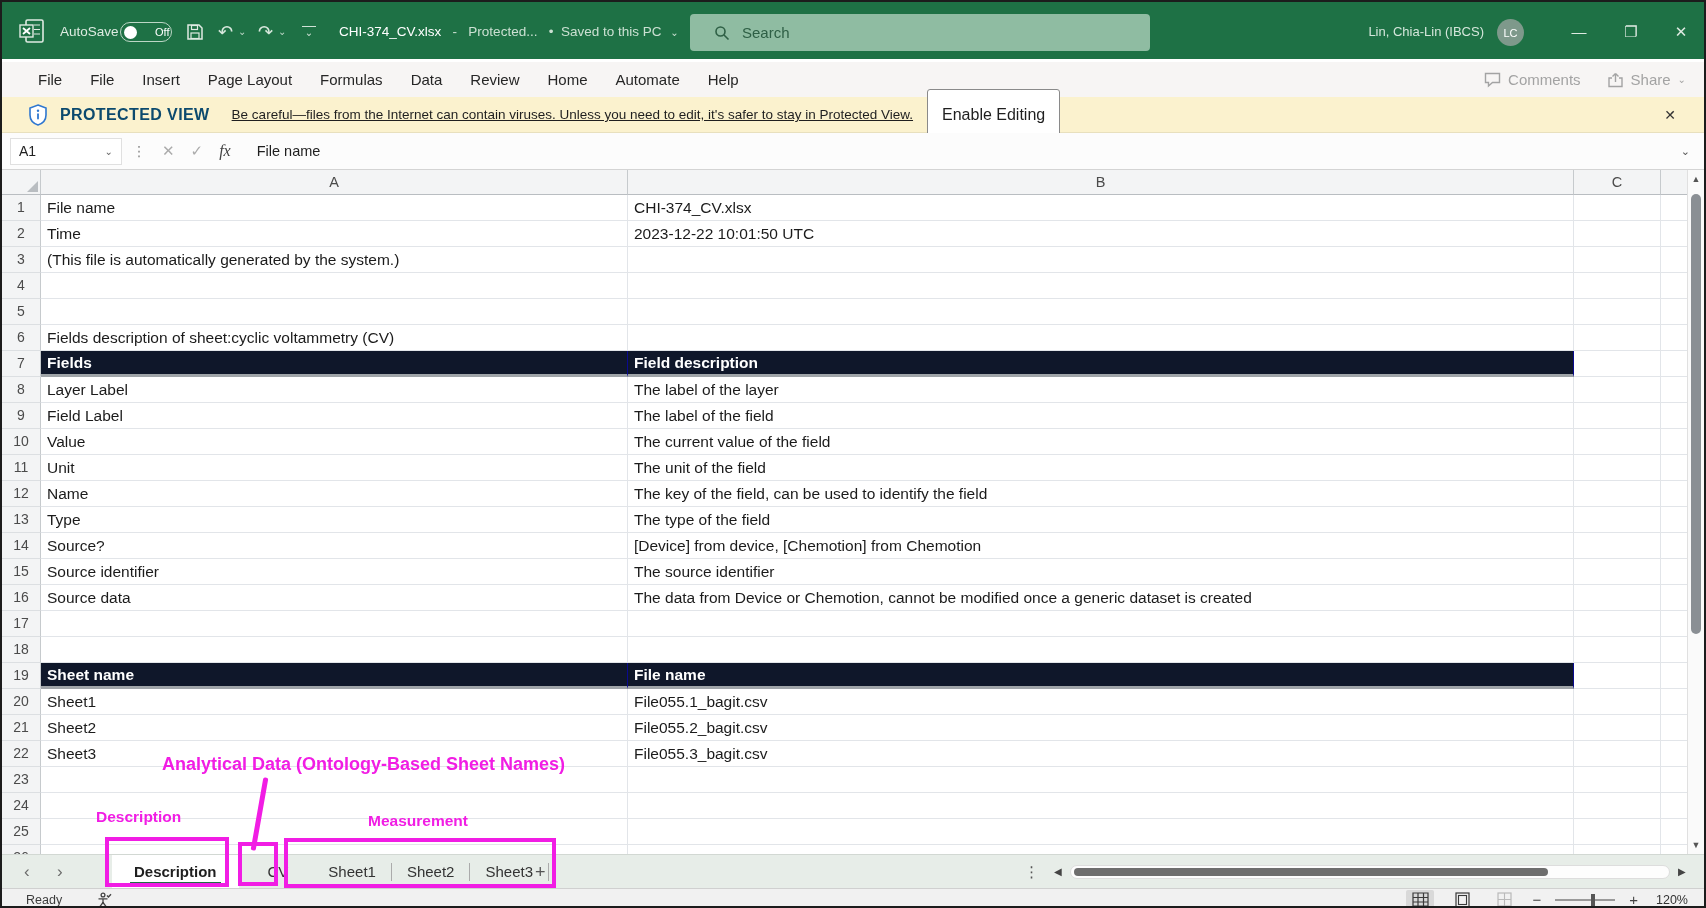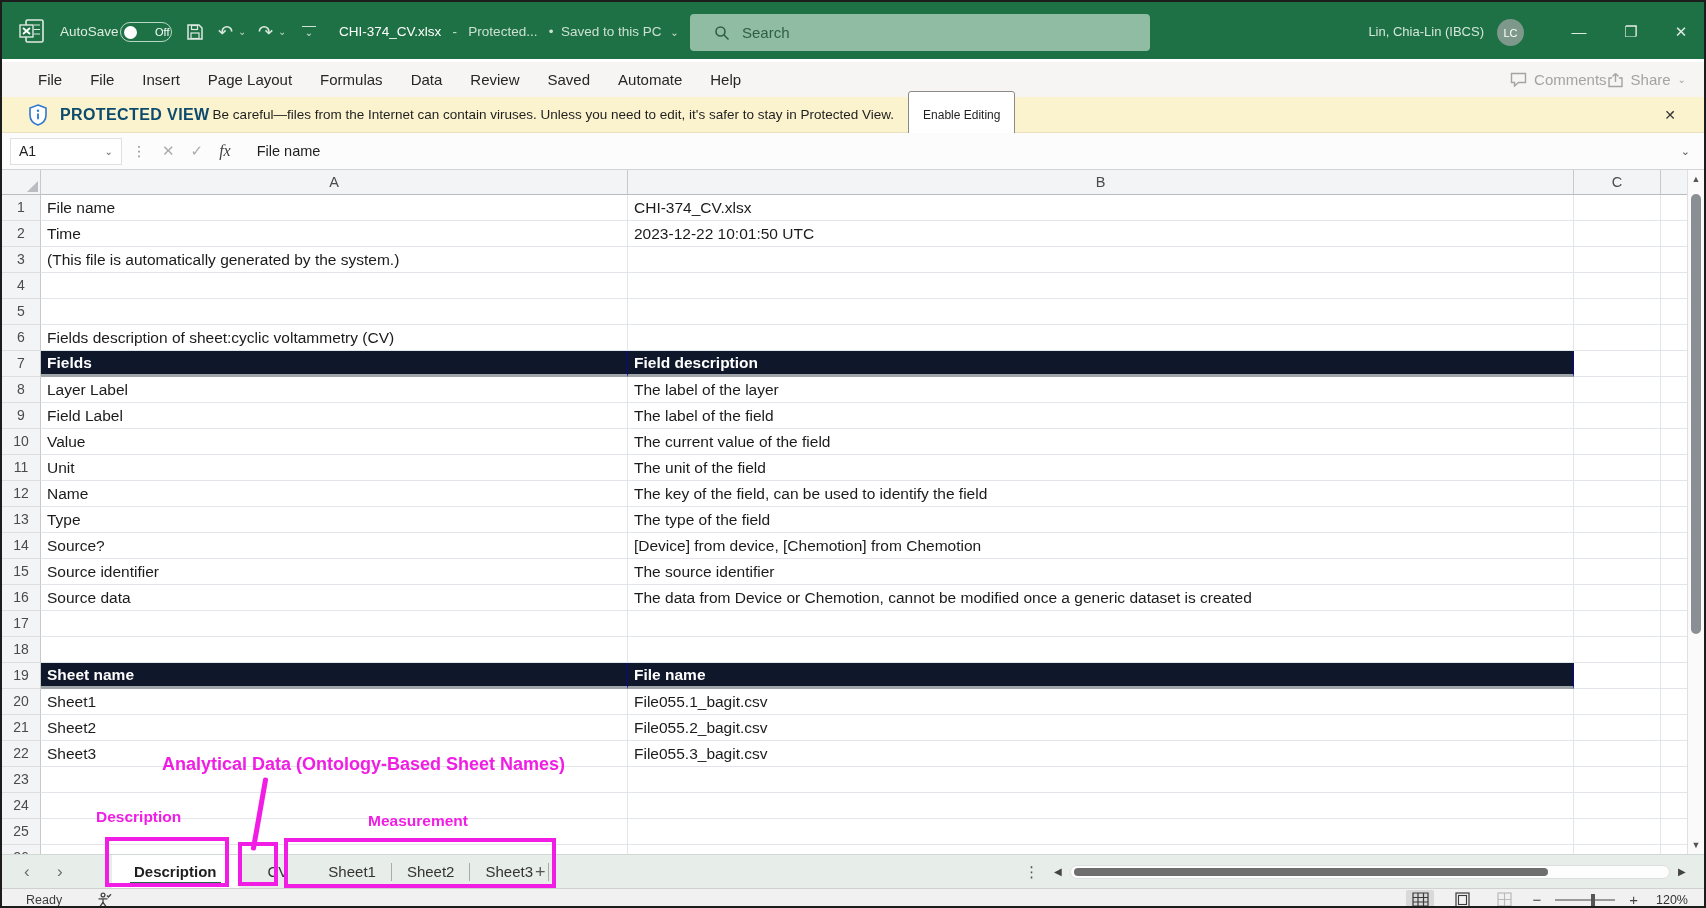--- a/index.html
+++ b/index.html
@@ -28,31 +28,31 @@
 .searchbox span{font-size:15px;color:#2E5F45;margin-left:12px}
 .user-name{position:absolute;right:220px;top:0;height:60px;line-height:60px;font-size:13px;color:#D5E6DB;cursor:pointer}
 .avatar{position:absolute;right:180px;top:17px;width:27px;height:27px;border-radius:50%;background:#7E998B;
   color:#fff;font-size:11px;display:flex;align-items:center;justify-content:center;cursor:pointer}
 .win-btn{position:absolute;top:0;height:60px;line-height:60px;font-size:15px;color:#DFEAE2;cursor:pointer;text-align:center;width:30px}
 
 
 .menubar{position:absolute;left:0;top:60px;width:100%;height:35px;background:#F7F5F4;display:flex;align-items:center}
 .menu-items{display:flex;margin-left:22px}
 .menu-item{font-size:15px;color:#262626;padding:0 14px;line-height:35px;cursor:pointer;white-space:nowrap}
-.ribbon-right{position:absolute;right:18px;top:0;height:35px;display:flex;align-items:center;}
+.ribbon-right{position:absolute;right:18px;top:0;height:35px;display:flex;align-items:center;gap:26px}
 .gray-btn{display:flex;align-items:center;gap:7px;font-size:15px;color:#A3A3A3;cursor:pointer}
 .gray-btn .chev{font-size:10px}
 
 
 .banner{position:absolute;left:0;top:95px;width:100%;height:36px;background:#FBF2CE;border-bottom:1px solid #E8E0BE;
   display:flex;align-items:center}
 .banner .shield{margin-left:26px}
 .banner .badge{font-size:16px;font-weight:bold;letter-spacing:.4px;color:#0c4a6e;margin-left:12px;white-space:nowrap}
-.banner .msg{font-size:13.5px;color:#1f1f1f;margin-left:3px;white-space:nowrap;cursor:pointer}
-.banner .enable-btn{margin-left:14px;background:#fff;border:1px solid #8a8a8a;border-radius:3px;font-size:12px;
+.banner .msg{font-size:13.5px;color:#1f1f1f;text-decoration:underline;margin-left:22px;white-space:nowrap;cursor:pointer}
+.banner .enable-btn{margin-left:14px;background:#fff;border:1px solid #8a8a8a;border-radius:3px;font-size:16px;
   color:#1f1f1f;padding:16px 14px;cursor:pointer;font-family:"Liberation Sans",sans-serif}
 .banner .bclose{position:absolute;right:28px;font-size:14px;color:#333;cursor:pointer}
 
 
 .formulabar{position:absolute;left:0;top:131px;width:100%;height:37px;background:#FCFCFC;border-bottom:1px solid #D4D4D4;
   display:flex;align-items:center}
 .namebox{width:112px;height:27px;margin-left:8px;border:1px solid #E0E0E0;background:#fff;display:flex;
   align-items:center;justify-content:space-between;padding:0 8px;cursor:pointer}
 .namebox .nb-val{font-size:14px;color:#222}
 .namebox .chev{font-size:10px;color:#666}
@@ -176,21 +176,21 @@
 
   <div class="menubar">
     <div class="menu-items">
         <span class="menu-item">File</span>
         <span class="menu-item">File</span>
         <span class="menu-item">Insert</span>
         <span class="menu-item">Page Layout</span>
         <span class="menu-item">Formulas</span>
         <span class="menu-item">Data</span>
         <span class="menu-item">Review</span>
-        <span class="menu-item">Saved</span>
+        <span class="menu-item">Home</span>
         <span class="menu-item">Automate</span>
         <span class="menu-item">Help</span>
       </div>
     <div class="ribbon-right">
       <span class="gray-btn">
         <svg width="17" height="16" viewBox="0 0 17 16">
           <path d="M1.5 1.5h14v9h-7l-4 3.5v-3.5h-3z" fill="none" stroke="#A3A3A3" stroke-width="1.4"></path>
         </svg>
         <span>Comments</span>
       </span>

